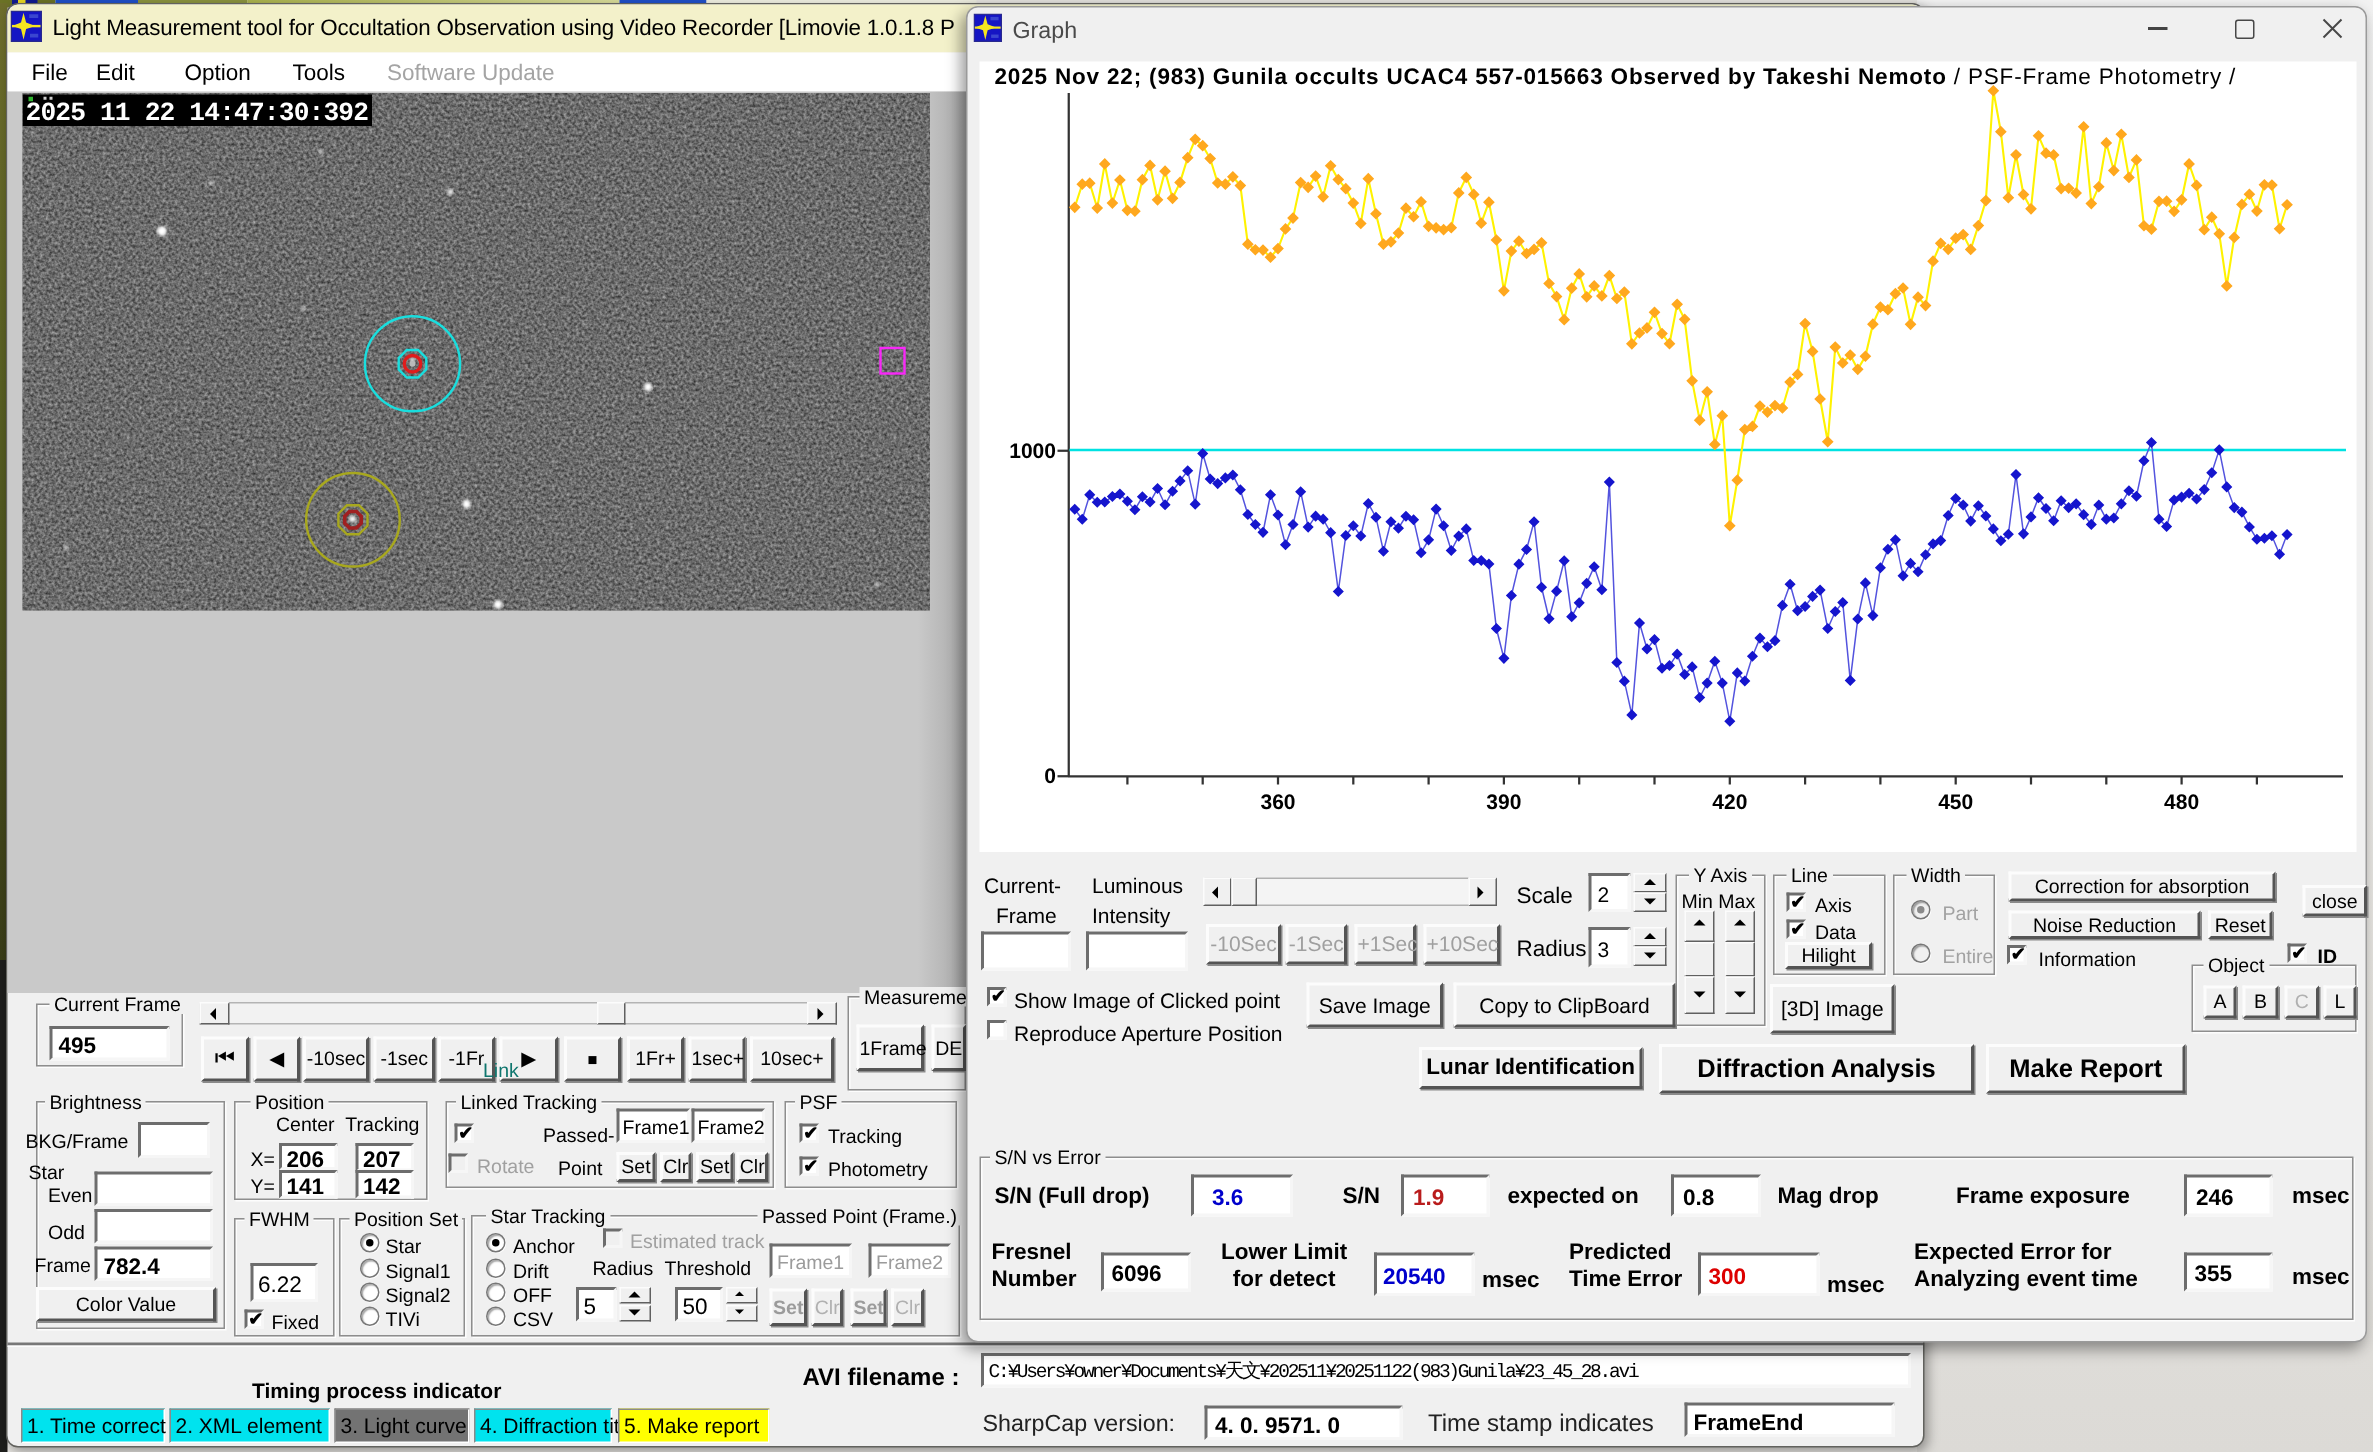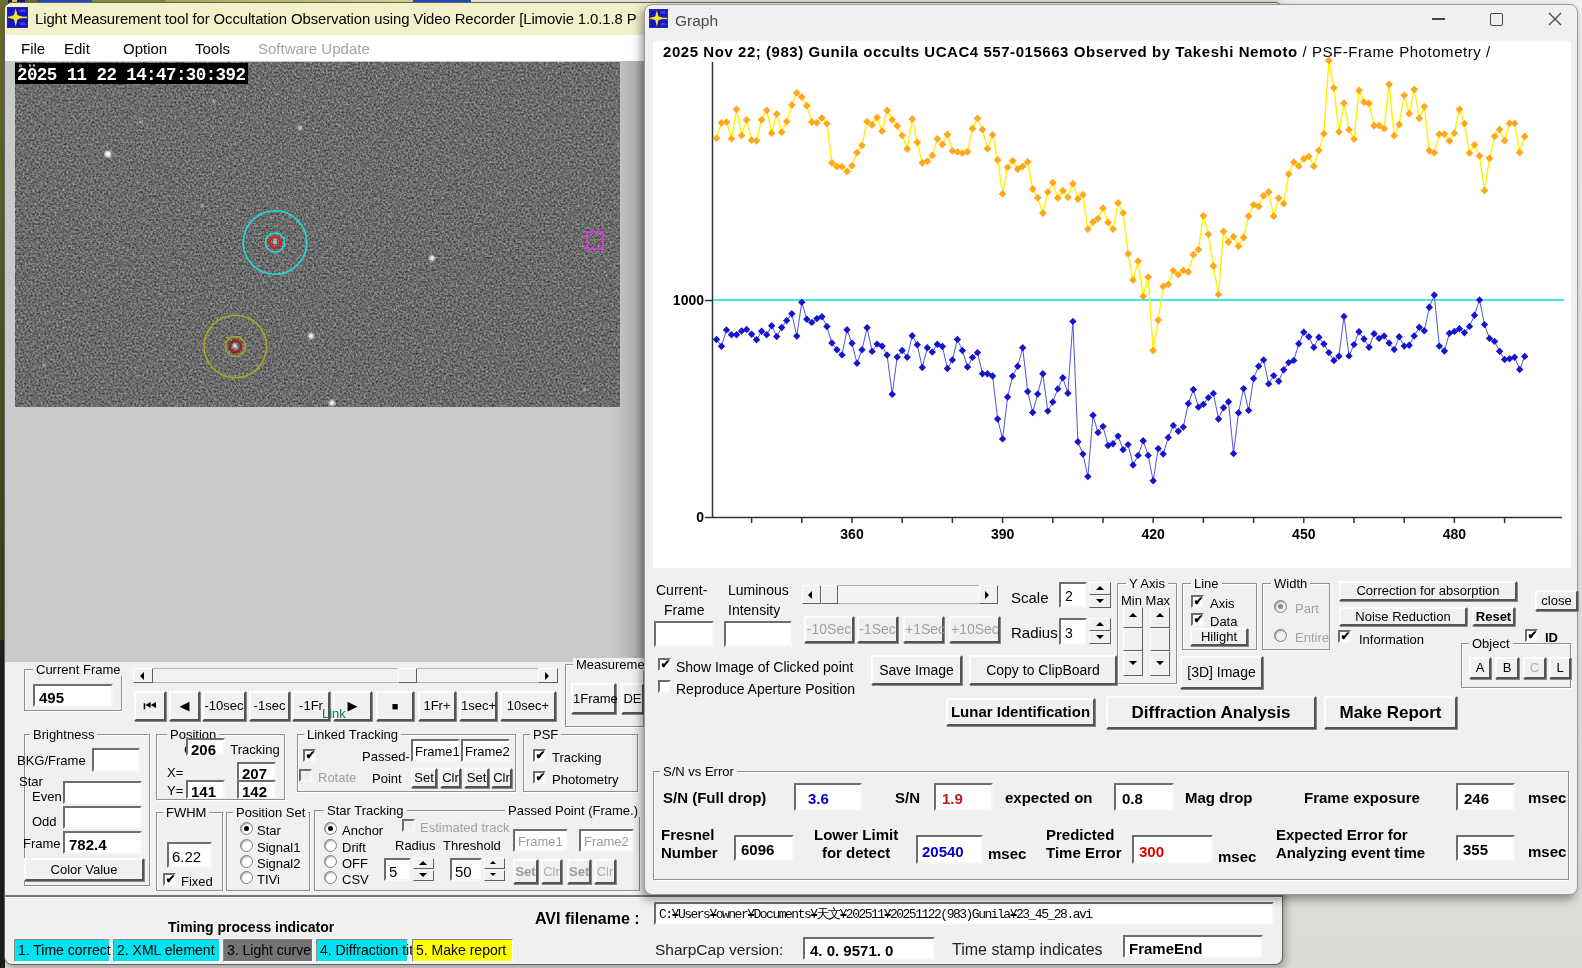--- a/index.html
+++ b/index.html
@@ -147,21 +147,21 @@
   </div>
 <div class="abs f13" style="left:23px;top:836px;color:#000;">Frame</div>
 <div class="tb" style="left:63px;top:831px;width:79px;height:23px">
     <div class="f15" style="position:absolute;left:4px;top:3px;color:#000;font-weight:bold;">782.4</div>
   </div>
 <div class="btn f13" style="left:24px;top:858px;width:120px;height:23px;color:#000;line-height:19px;">Color Value</div>
 <div class="gb" style="left:156px;top:734px;width:129px;height:66px"></div>
 <div class="gl" style="left:167px;top:728px">Position</div>
 <div class="abs f13" style="left:184px;top:742px;color:#000;">Center&nbsp;&nbsp;Tracking</div>
 <div class="abs f13" style="left:167px;top:765px;color:#000;">X=</div>
-<div class="tb" style="left:186px;top:738px;width:39px;height:18px">
+<div class="tb" style="left:186px;top:762px;width:39px;height:18px">
     <div class="f15" style="position:absolute;left:3px;top:1px;color:#000;font-weight:bold;">206</div>
   </div>
 <div class="tb" style="left:237px;top:762px;width:39px;height:19px">
     <div class="f15" style="position:absolute;left:3px;top:1px;color:#000;font-weight:bold;">207</div>
   </div>
 <div class="abs f13" style="left:167px;top:783px;color:#000;">Y=</div>
 <div class="tb" style="left:186px;top:780px;width:39px;height:19px">
     <div class="f15" style="position:absolute;left:3px;top:1px;color:#000;font-weight:bold;">141</div>
   </div>
 <div class="tb" style="left:237px;top:780px;width:39px;height:19px">
@@ -387,21 +387,21 @@
 <div class="btn f13" style="left:1190px;top:628px;width:58px;height:18px;color:#000;line-height:14px;">Hilight</div>
 <div class="gb" style="left:1262px;top:583px;width:68px;height:67px"></div>
 <div class="gl" style="left:1271px;top:577px">Width</div>
 <div class="rad sel dis" style="left:1274px;top:600px"></div>
 <div class="abs f13" style="left:1295px;top:601px;color:#a2a2a2;">Part</div>
 <div class="rad dis" style="left:1274px;top:629px"></div>
 <div class="abs f13" style="left:1295px;top:630px;color:#a2a2a2;">Entire</div>
 <div class="btn f13" style="left:1339px;top:581px;width:178px;height:20px;color:#000;line-height:16px;">Correction for absorption</div>
 <div class="btn f13" style="left:1535px;top:590px;width:43px;height:21px;color:#000;line-height:17px;">close</div>
 <div class="btn f13" style="left:1339px;top:607px;width:128px;height:19px;color:#000;line-height:15px;">Noise Reduction</div>
-<div class="btn f13" style="left:1472px;top:607px;width:43px;height:19px;color:#000;line-height:15px;font-weight:bold;">Reset</div>
+<div class="btn f13" style="left:1472px;top:607px;width:43px;height:19px;color:#000;line-height:15px;">Reset</div>
 <div class="chk" style="left:1338px;top:630px">
     <span>✔</span>
   </div>
 <div class="abs f13" style="left:1359px;top:632px;color:#000;">Information</div>
 <div class="chk" style="left:1525px;top:629px">
     <span>✔</span>
   </div>
 <div class="abs f13" style="left:1545px;top:630px;color:#000;font-weight:bold;">ID</div>
 <div class="gb" style="left:1461px;top:643px;width:110px;height:45px"></div>
 <div class="gl" style="left:1469px;top:637px">Object</div>

